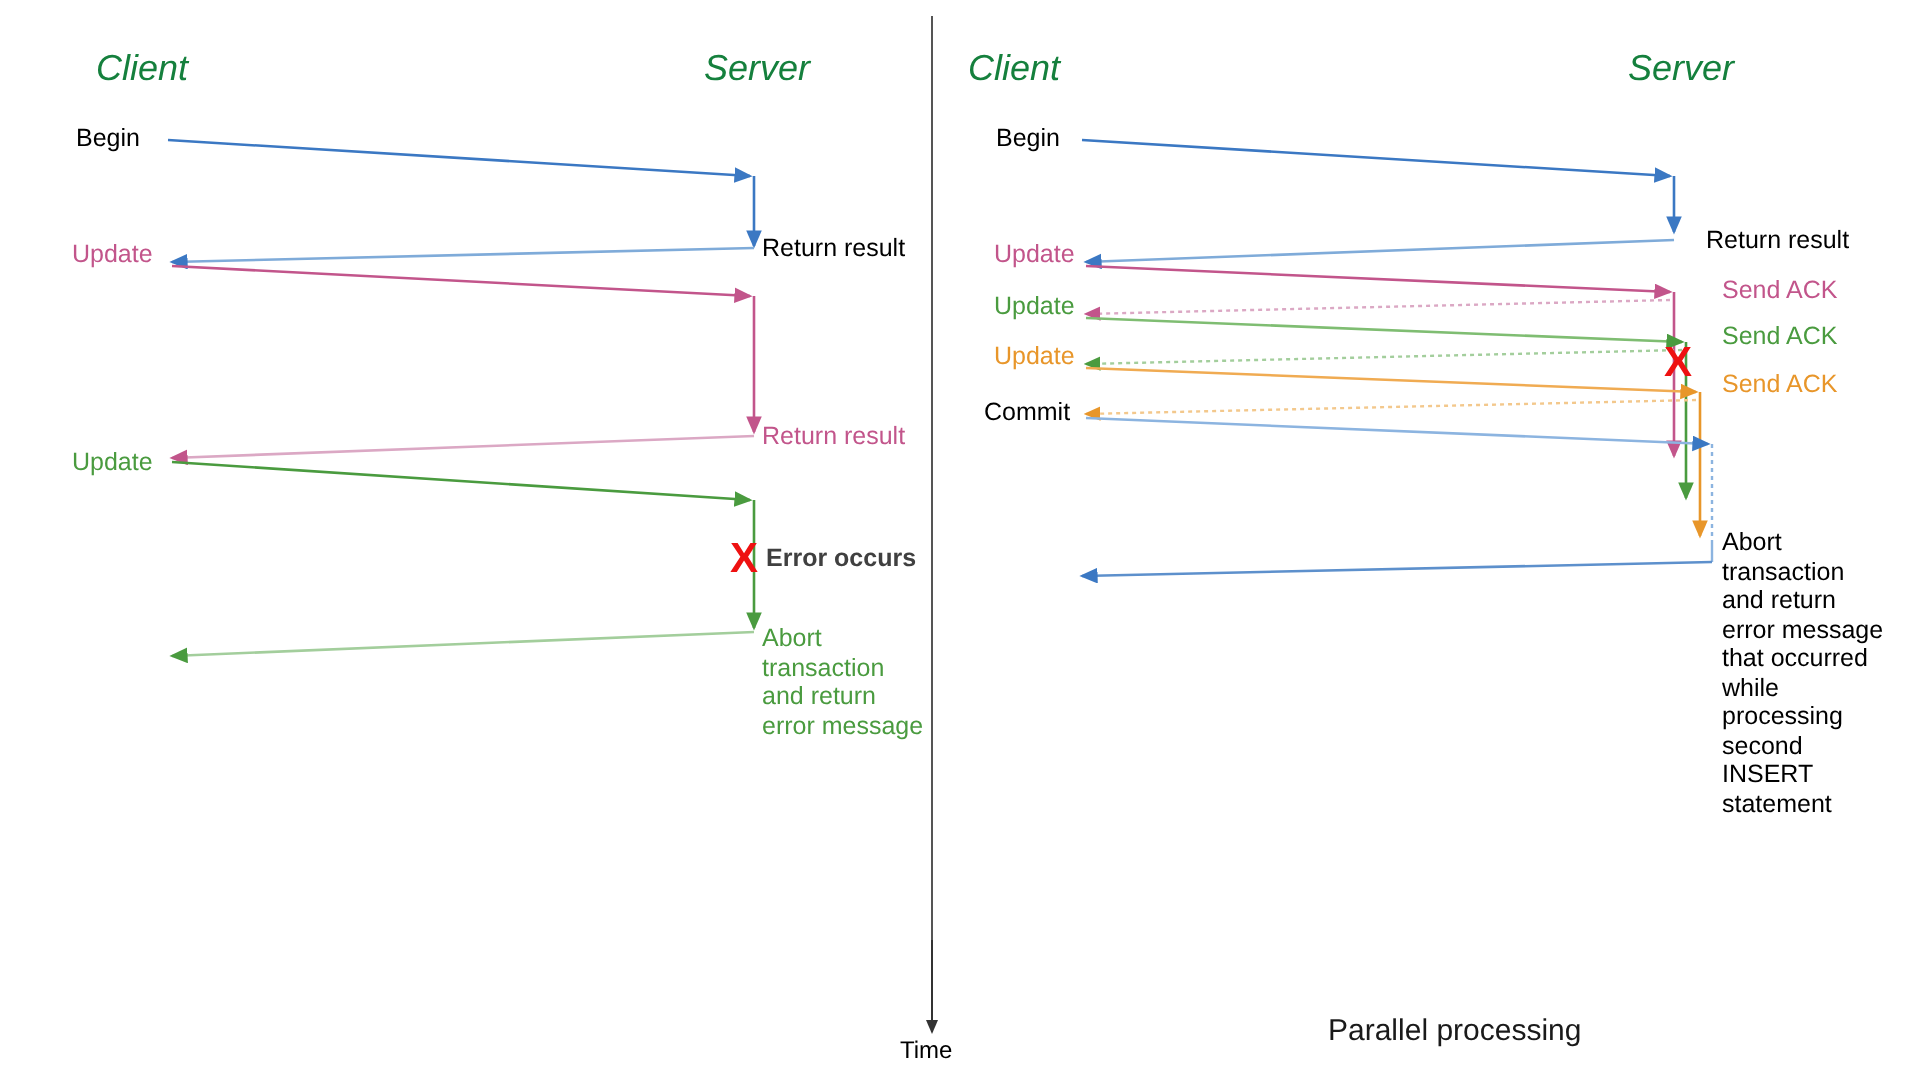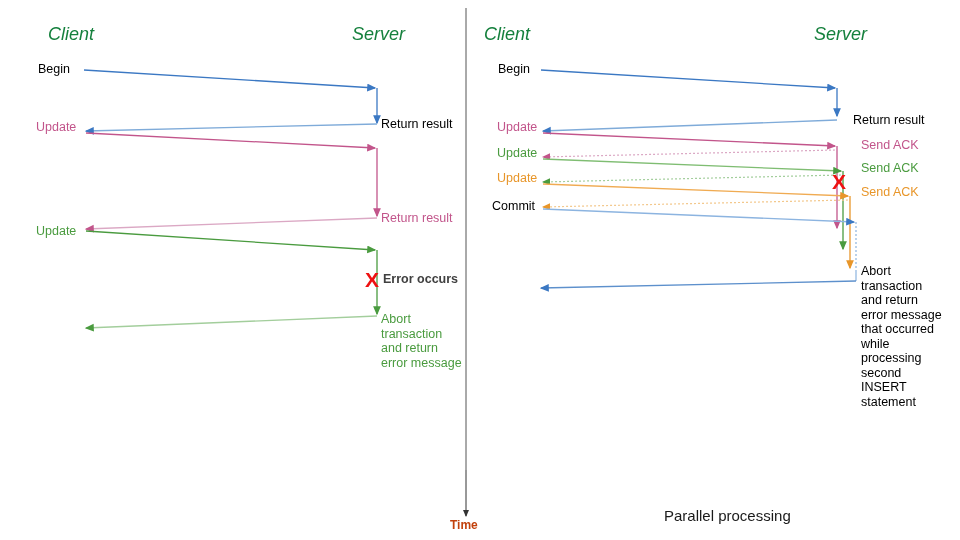--- a/index.html
+++ b/index.html
@@ -9,21 +9,21 @@
   svg.layer{position:absolute;left:0;top:0;width:960px;height:540px;}
   .lbl{position:absolute;white-space:nowrap;line-height:1.0;}
   .actor{font-style:italic;font-size:18px;color:#15803d;text-align:center;}
   .caption{font-size:15px;color:#1a1a1a;}
   .msg{font-size:12.5px;}
   .blue{color:#000000;}
   .pink{color:#c2558b;}
   .green{color:#4a9b3f;}
   .orange{color:#e8962a;}
   .red{color:#404040;font-weight:bold;}
-  .timelbl{font-size:12px;color:#c2410c;font-weight:bold;}
+  .timelbl{font-size:12px;color:#000000;}
   .wrapblk{position:absolute;font-size:12.5px;line-height:14.5px;white-space:pre-line;}
   .xmark{position:absolute;font-size:21px;font-weight:bold;color:#ee1111;
          font-family:"Liberation Sans",sans-serif;line-height:1;}
 </style>
 </head>
 <body>
 
 <div id="stage">
 
   <svg class="layer" viewBox="0 0 960 540">

